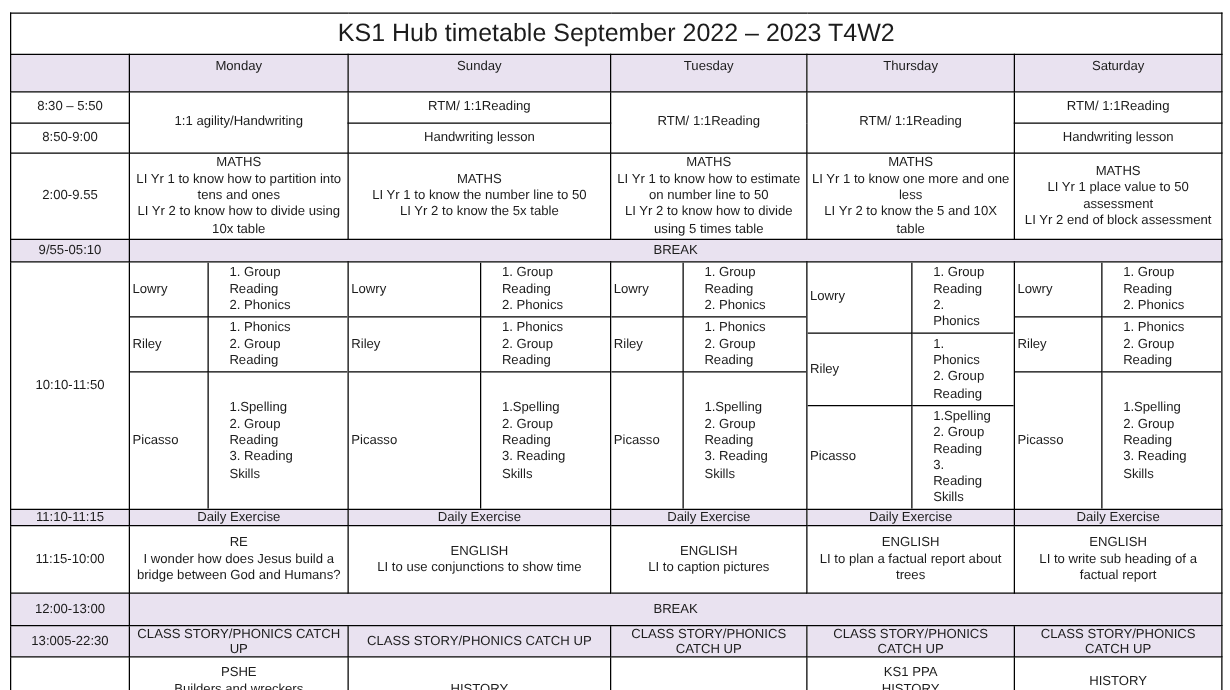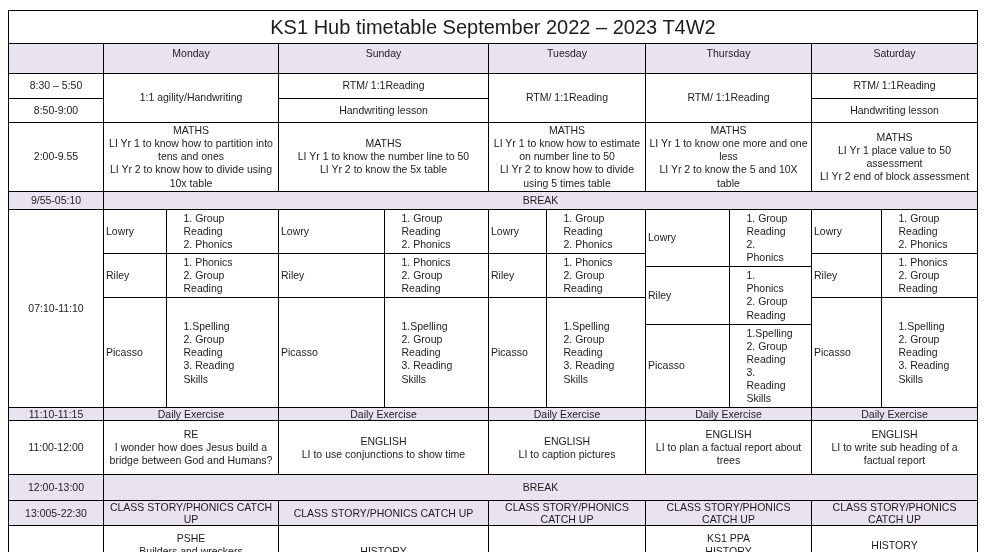--- a/index.html
+++ b/index.html
@@ -140,21 +140,21 @@
 LI Yr 1 place value to 50 assessment
 LI Yr 2 end of block assessment</td>
       </tr>
 
       <tr class="r-break">
         <td class="time band">9/55-05:10</td>
         <td class="band" colspan="5">BREAK</td>
       </tr>
 
       <tr class="r-groups">
-        <td class="time">07:10-11:10</td>
+        <td class="time">10:10-11:50</td>
 
         <td class="cell-group">
           <table class="sub">
             <colgroup>
                 <col style="width:62px">
                 <col>
               </colgroup>
             <tbody>
                 <tr class="sr1">
                   <td class="name">Lowry</td>
@@ -288,21 +288,21 @@
       <tr class="r-exercise">
         <td class="time band">11:10-11:15</td>
         <td class="band">Daily Exercise</td>
         <td class="band">Daily Exercise</td>
         <td class="band">Daily Exercise</td>
         <td class="band">Daily Exercise</td>
         <td class="band">Daily Exercise</td>
       </tr>
 
       <tr class="r-english">
-        <td class="time">11:00-12:00</td>
+        <td class="time">11:15-10:00</td>
         <td class="pre">RE
 I wonder how does Jesus build a bridge between God and Humans?</td>
         <td class="pre">ENGLISH
 LI to use conjunctions to show time</td>
         <td class="pre">ENGLISH
 LI to caption pictures</td>
         <td class="pre">ENGLISH
 LI to plan a factual report about trees</td>
         <td class="pre">ENGLISH
 LI to write sub heading of a factual report</td>

